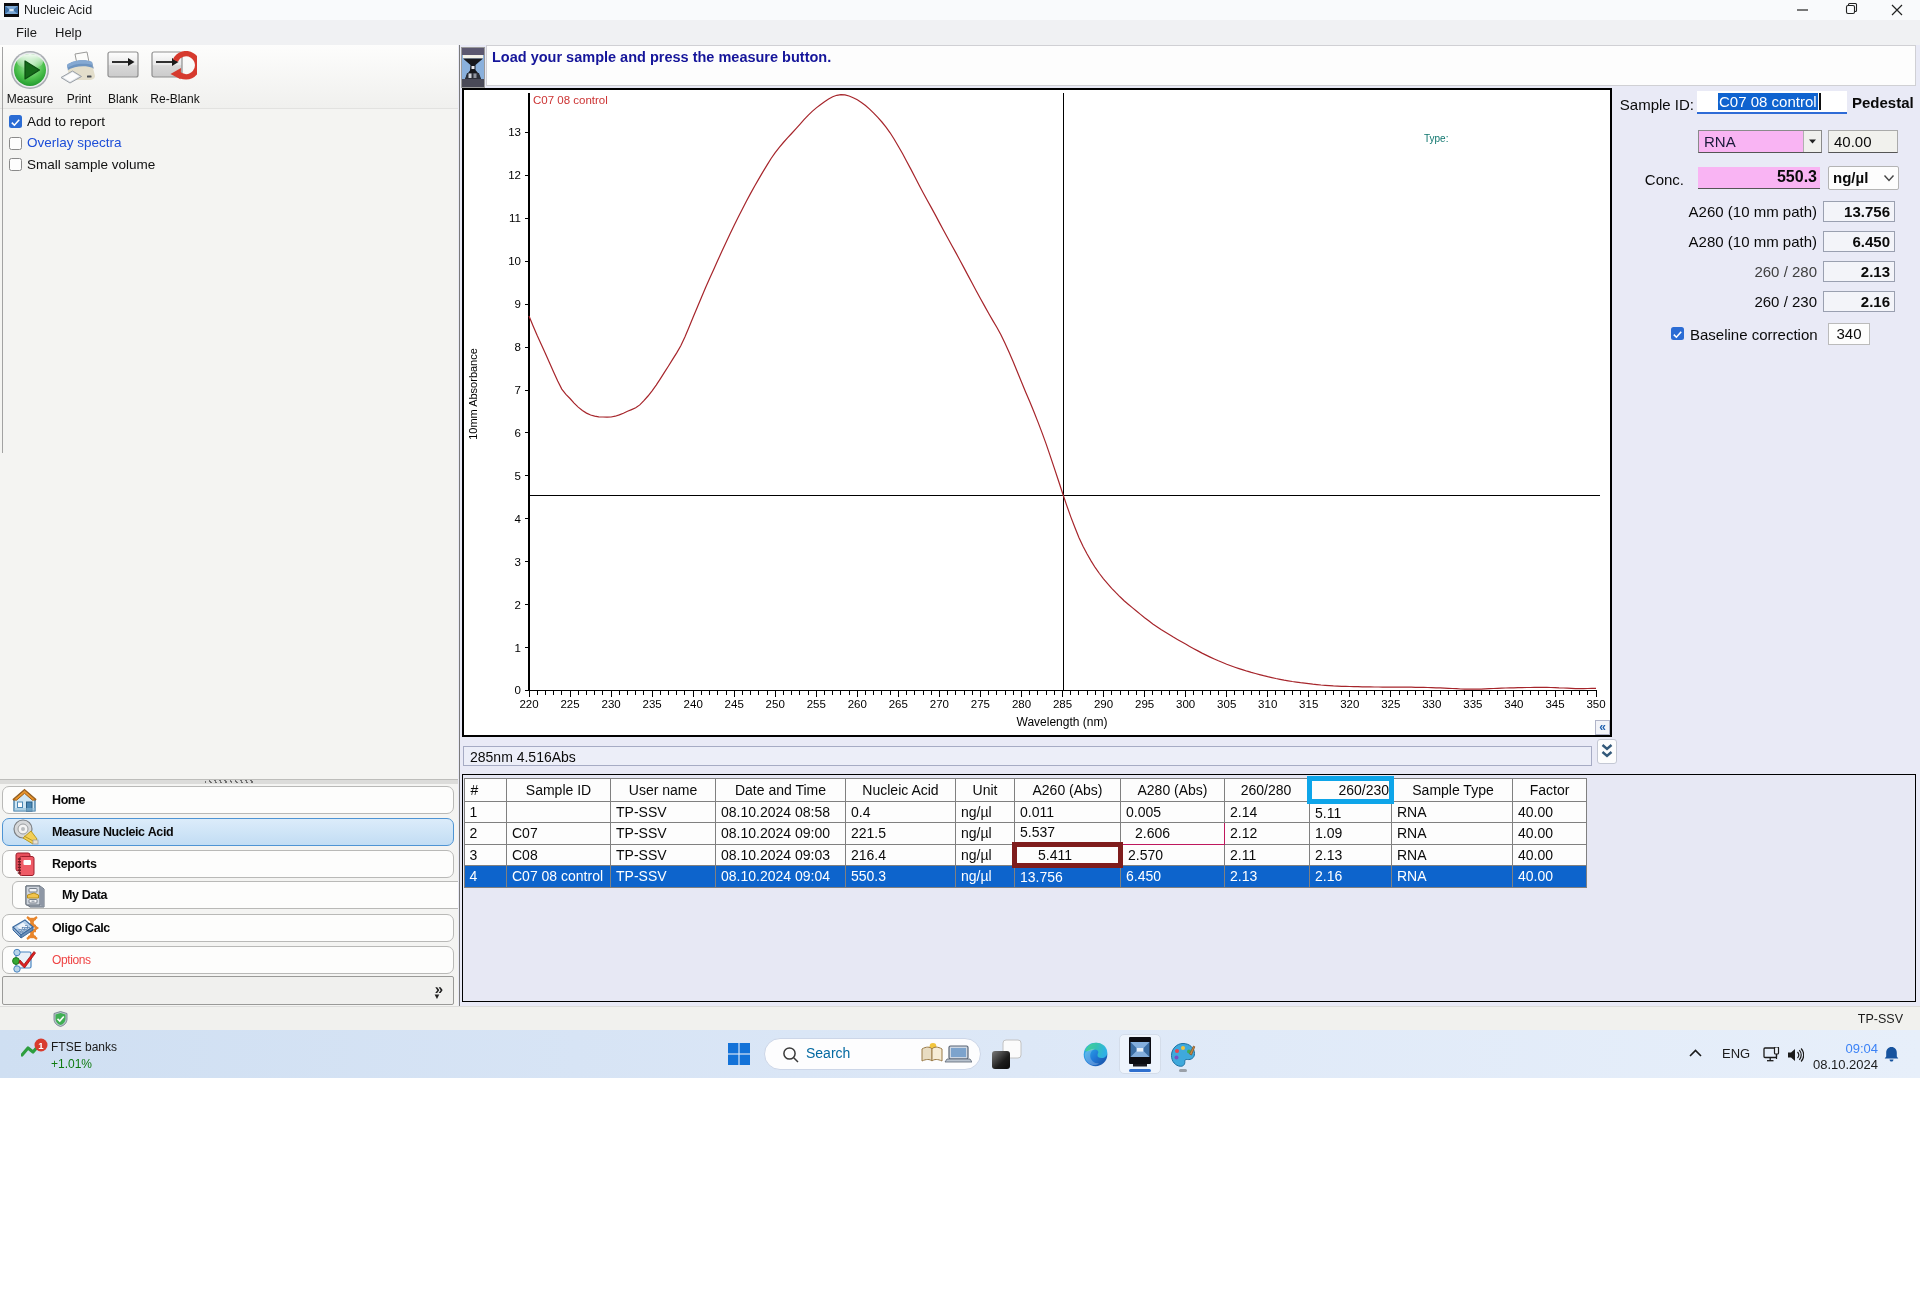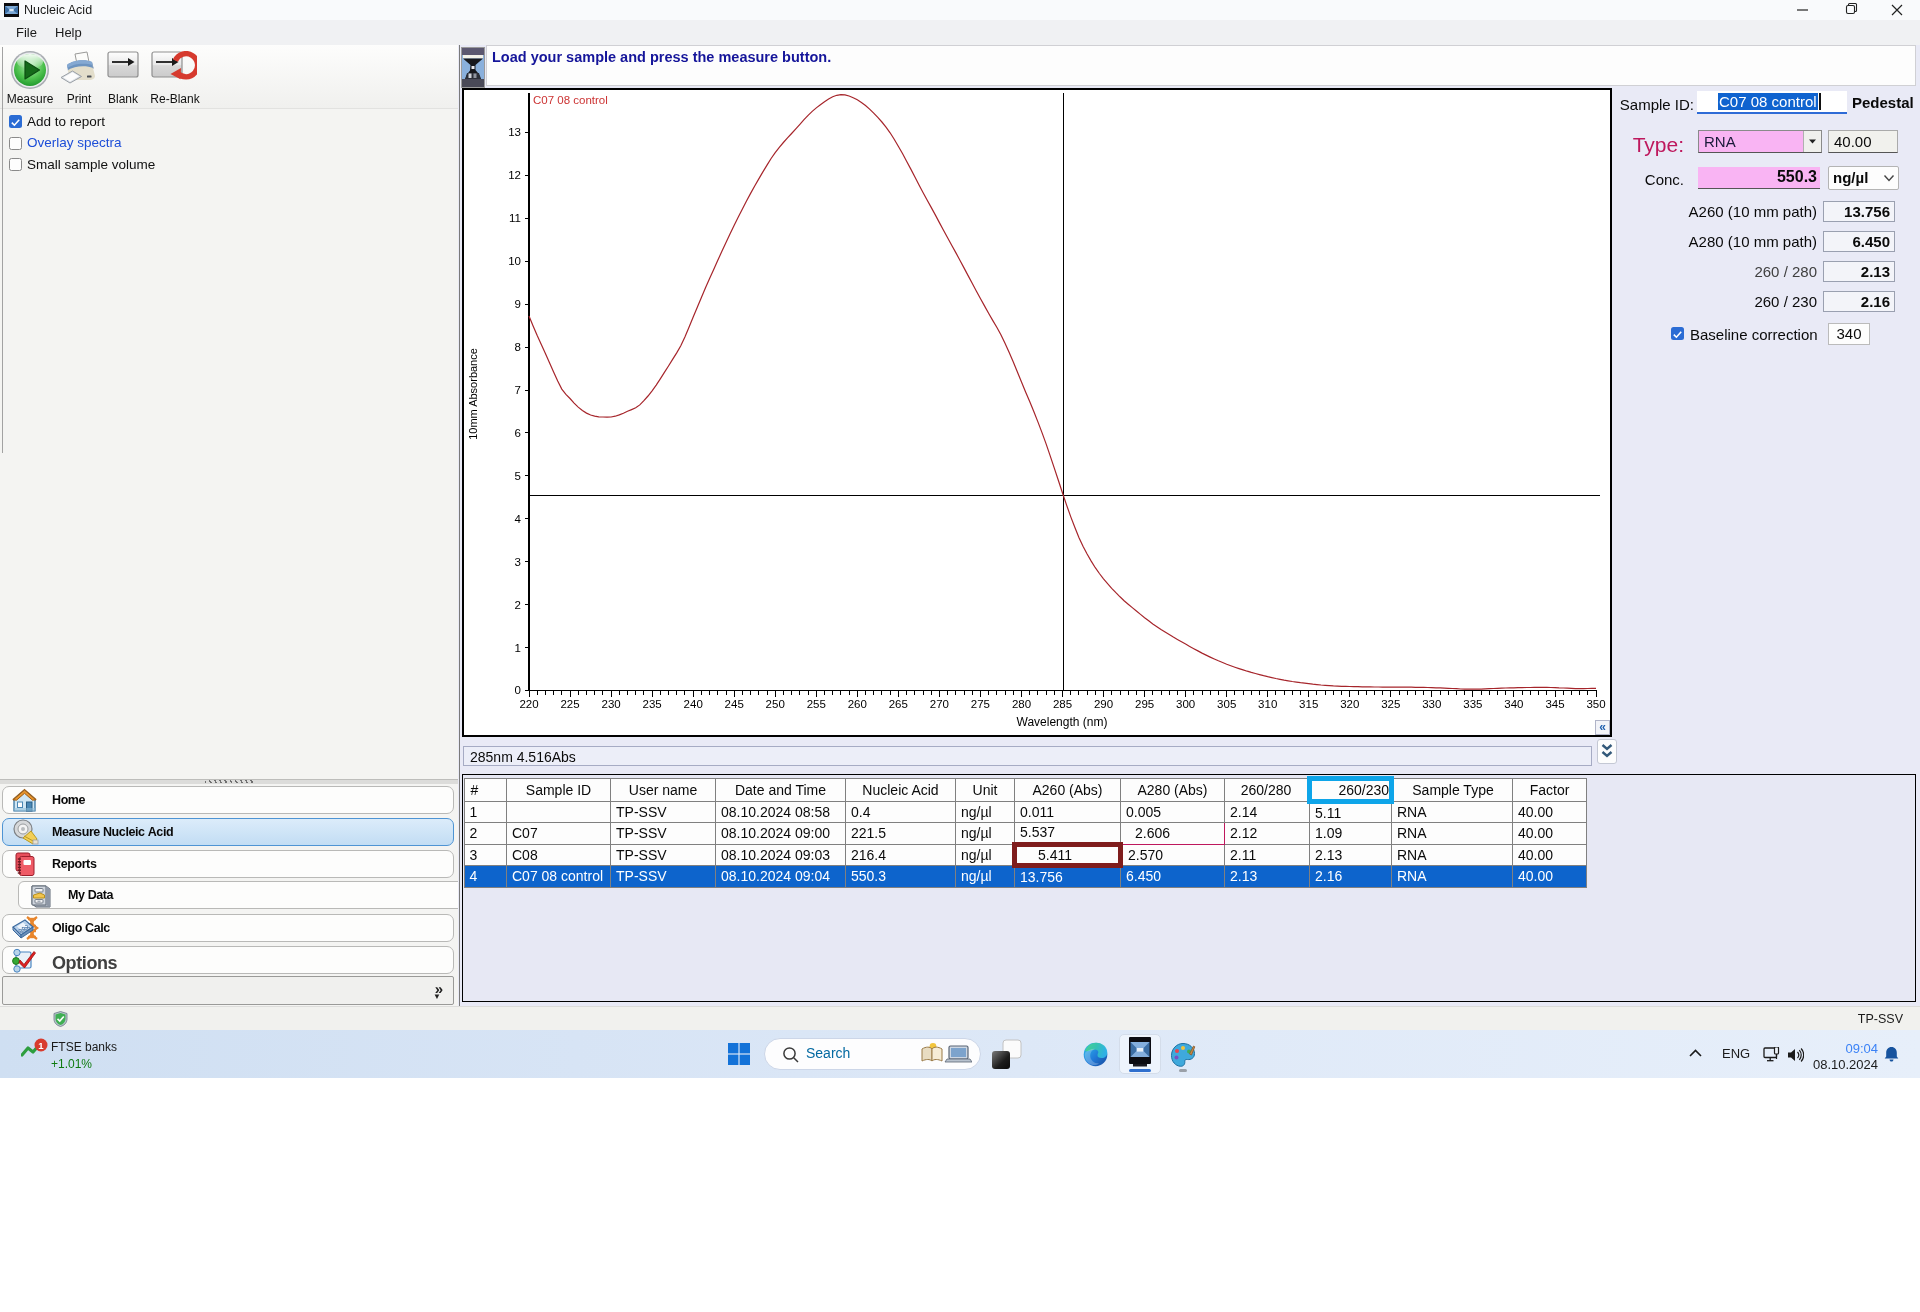--- a/index.html
+++ b/index.html
@@ -130,21 +130,21 @@
 <line x1="6.8" y1="8" x2="10" y2="8"></line>
           <line x1="6.8" y1="10.8" x2="10" y2="10.8"></line>
 <line x1="6.8" y1="13.6" x2="10" y2="13.6"></line>
           <line x1="6.8" y1="16.4" x2="10" y2="16.4"></line>
 <line x1="6.8" y1="19.2" x2="10" y2="19.2"></line>
           <line x1="6.8" y1="22" x2="10" y2="22"></line>
 </g>
 </svg></div>
     <div style="position:absolute;left:49px;top:6px;font-size:12.5px;font-weight:bold;letter-spacing:-0.4px;color:#0a0a0a">Reports</div>
   </div>
-<div style="position:absolute;left:18px;top:881px;width:504px;height:28px;background:#fdfdfc;border:1px solid #b9b9b7;border-radius:6px;box-sizing:border-box">
+<div style="position:absolute;left:12px;top:881px;width:504px;height:28px;background:#fdfdfc;border:1px solid #b9b9b7;border-radius:6px;box-sizing:border-box">
     <div style="position:absolute;left:8px;top:0px"><svg width="27" height="27" viewBox="0 0 27 27">
 <path d="M5 4 L19 4 L23 7 L23 25 L9 25 L5 22 Z" fill="#aeb6c2" stroke="#5f6874" stroke-width="1"></path>
 <path d="M5 4 L19 4 L19 23 L5 23 Z" fill="#cfd5dd" stroke="#5f6874" stroke-width="1"></path>
 <path d="M19 4 L23 7 L23 25 L19 23 Z" fill="#8e97a5"></path>
 <rect x="8" y="6.5" width="8" height="3.5" rx="0.8" fill="#f2f3f5" stroke="#6a7380" stroke-width="0.9"></rect>
 <path d="M6.5 13 L13 11 L17.5 13 L17.5 16 L6.5 16 Z" fill="#f2c44d" stroke="#b8901c" stroke-width="1"></path>
 <rect x="8" y="17.5" width="8" height="3.5" rx="0.8" fill="#f2f3f5" stroke="#6a7380" stroke-width="0.9"></rect>
 <rect x="10.5" y="18.6" width="3" height="1.3" fill="#9aa3ae"></rect>
 </svg></div>
     <div style="position:absolute;left:49px;top:6px;font-size:12.5px;font-weight:bold;letter-spacing:-0.4px;color:#0a0a0a">My Data</div>
@@ -175,21 +175,21 @@
     <div style="position:absolute;left:49px;top:6px;font-size:12.5px;font-weight:bold;letter-spacing:-0.4px;color:#0a0a0a">Oligo Calc</div>
   </div>
 <div style="position:absolute;left:2px;top:946px;width:452px;height:28px;background:#fdfdfc;border:1px solid #b9b9b7;border-radius:7px;box-sizing:border-box">
     <div style="position:absolute;left:8px;top:0px"><svg width="27" height="27" viewBox="0 0 27 27">
 <rect x="5" y="5" width="15" height="16" rx="1.5" fill="#e9f1f8" stroke="#4a85c0" stroke-width="1.2"></rect>
 <circle cx="6" cy="5.5" r="3.2" fill="#b8d4ea" stroke="#4a85c0" stroke-width="1"></circle>
 <circle cx="5" cy="14" r="3.4" fill="#35a935" stroke="#1d7a1d" stroke-width="1"></circle>
 <circle cx="6" cy="22" r="3.2" fill="#b8d4ea" stroke="#4a85c0" strock-width="1"></circle>
 <path d="M9 13 L13 17.5 L23 4.5 L24.5 6 L13.5 21 L8 15.5 Z" fill="#e02020" stroke="#9a0f0f" stroke-width="0.8"></path>
 </svg></div>
-    <div style="position:absolute;left:49px;top:6px;font-size:18px;font-weight:bold;letter-spacing:-0.4px;color:#404040">Options</div>
+    <div style="position:absolute;left:49px;top:6px;font-size:12px;font-weight:normal;letter-spacing:-0.4px;color:#ef4444">Options</div>
   </div>
 <div class="abs" style="left:2px;top:976px;width:452px;height:29px;background:#f0f0ee;border:1px solid #9a9a98;border-radius:2px;box-sizing:border-box">
     <div style="position:absolute;right:10px;top:3px;font-size:15px;font-weight:bold;color:#222">»</div>
     <div style="position:absolute;right:12px;top:15px;font-size:8px;color:#222">▼</div>
   </div>
 <div class="abs" style="left:458px;top:45px;width:1462px;height:961px;background:#e9eaf6"></div>
 <div class="abs" style="left:459px;top:45px;width:1px;height:961px;background:#7a7a7a"></div>
 <div class="abs" style="left:486px;top:45px;width:1430px;height:41px;background:#fdfdfd;border:1px solid #d0d0d4;box-sizing:border-box"></div>
 <div class="abs" style="left:461px;top:47px;width:22px;height:39px;border:1px solid #9a9a9a;box-sizing:content-box"><svg width="22" height="39" viewBox="0 0 22 39">
 <rect x="0" y="0" width="22" height="39" fill="#8ab0dc"></rect>
@@ -406,21 +406,21 @@
 <div class="abs" style="left:1597px;top:739px;width:20px;height:25px;background:#fdfdfd;border:1px solid #c4c8d4;border-radius:3px;box-sizing:border-box"><svg width="18" height="23" viewBox="0 0 18 23">
       <path d="M4.5 5 L9 9 L13.5 5" fill="none" stroke="#33597a" stroke-width="2.4"></path>
       <path d="M4.5 12 L9 16 L13.5 12" fill="none" stroke="#33597a" stroke-width="2.4"></path>
     </svg></div>
 <div class="abs" style="left:1434px;top:96px;width:260px;text-align:right;font-size:15px;color:#0a0a0a">Sample ID:</div>
 <div class="abs" style="left:1697px;top:91px;width:150px;height:23px;background:#fff;border-bottom:2px solid #2e6bd6;box-sizing:border-box">
     <span style="position:absolute;left:21px;top:2px;background:#0f63cf;color:#fff;font-size:15px;padding:0 1px">C07 08 control</span>
     <div style="position:absolute;left:122px;top:2px;width:1.5px;height:17px;background:#111"></div>
   </div>
 <div class="abs" style="left:1852px;top:94px;font-size:15px;font-weight:bold;color:#0a0a0a">Pedestal</div>
-<div class="abs" style="left:1424px;top:133px;width:260px;text-align:right;font-size:21px;color:#be185d">Type:</div>
+<div class="abs" style="left:1424px;top:133px;width:260px;text-align:left;font-size:10px;color:#0f766e">Type:</div>
 <div class="abs" style="left:1698px;top:130px;width:124px;height:23px;background:#f9b4f3;border:1px solid #8a8a8a;border-bottom:1.5px solid #555;box-sizing:border-box">
     <div style="position:absolute;left:5px;top:2px;font-size:15px;color:#1a1a3a">RNA</div>
     <div style="position:absolute;right:0;top:0;width:17px;height:20.5px;background:#f0f0ed;border-left:1px solid #b0b0b0"><svg width="17" height="20">
         <path d="M5 8.5 L12 8.5 L8.5 12.5 Z" fill="#222"></path>
       </svg></div>
   </div>
 <div class="abs" style="left:1828px;top:130px;width:70px;height:23px;background:#f1f1ed;border:1px solid #aaa;border-bottom:1.5px solid #555;box-sizing:border-box;font-size:15px;color:#0a0a0a;padding:2px 0 0 5px">40.00</div>
 <div class="abs" style="left:1424px;top:171px;width:260px;text-align:right;font-size:15px;color:#0a0a0a">Conc.</div>
 <div class="abs" style="left:1698px;top:167px;width:122px;height:22px;background:#f9b4f3;border-bottom:1.5px solid #555;box-sizing:border-box;font-size:16px;font-weight:bold;color:#0a0a0a;text-align:right;padding:1px 3px 0 0">550.3</div>
 <div class="abs" style="left:1828px;top:166px;width:71px;height:24px;background:#fdfdfd;border:1px solid #b4b4b4;border-radius:2px;box-sizing:border-box">

